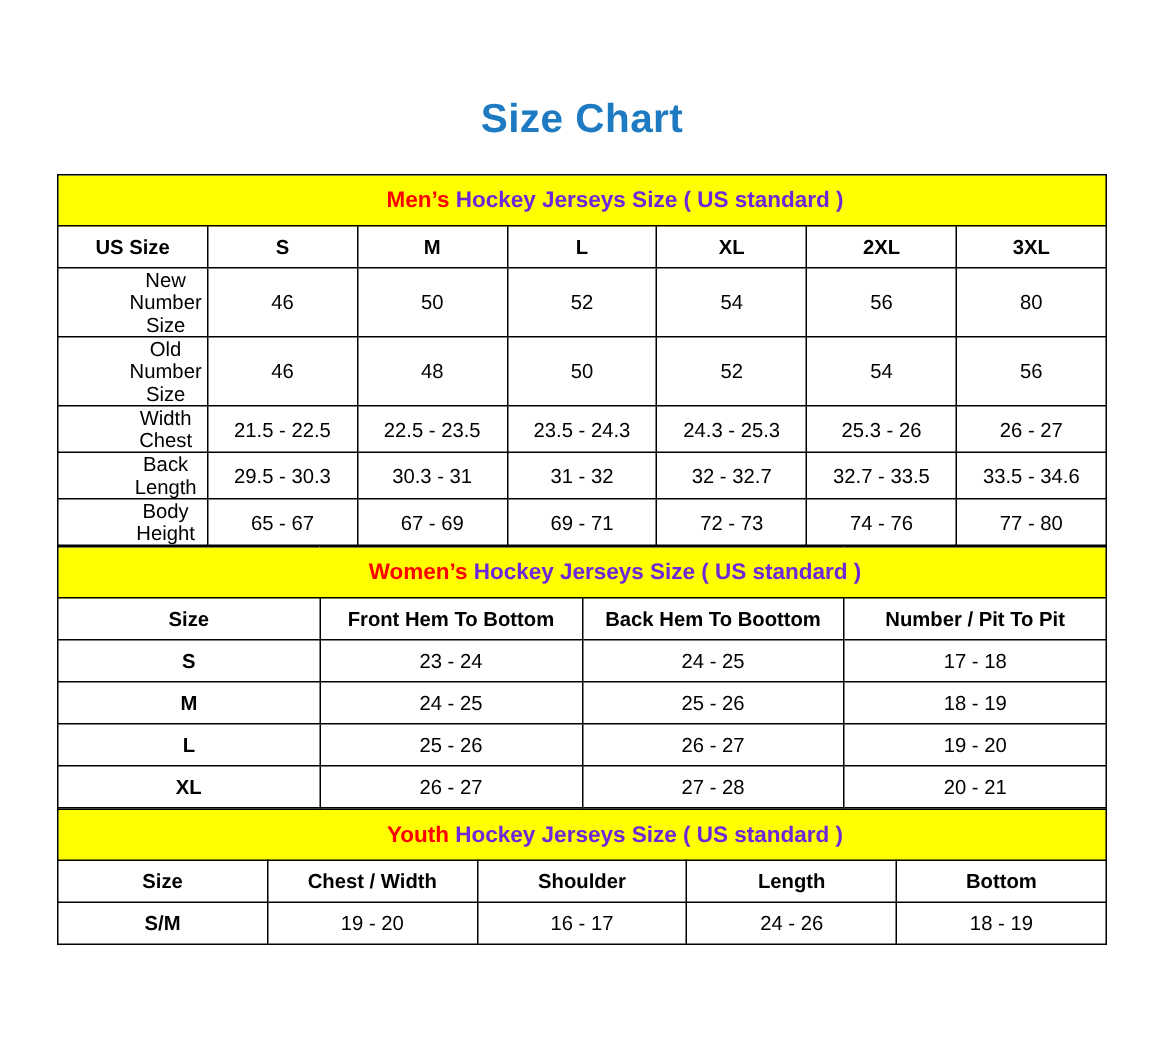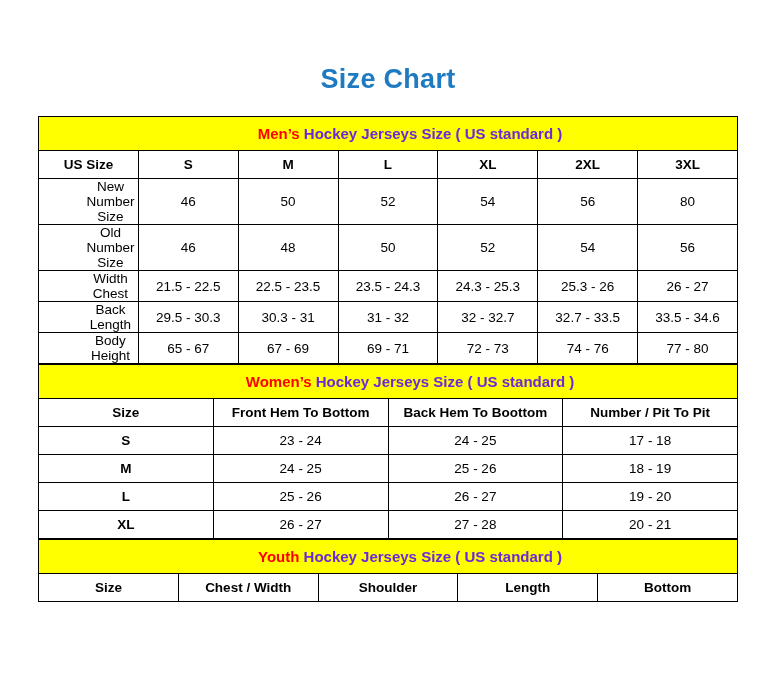--- a/index.html
+++ b/index.html
@@ -190,17 +190,24 @@
         <tr class="banner">
           <td colspan="5"><span class="accent">Youth</span><span class="rest"> Hockey Jerseys Size ( US standard )</span></td>
         </tr>
         <tr class="hdr">
           <td style="width:115px">Size</td>
           <td>Chest / Width</td>
           <td>Shoulder</td>
           <td>Length</td>
           <td>Bottom</td>
         </tr>
+        <tr>
+          <td class="bold-cell">S/M</td>
+          <td>19 - 20</td>
+          <td>16 - 17</td>
+          <td>24 - 26</td>
+          <td>18 - 19</td>
+        </tr>
       </tbody>
     </table>
 
   </div>
 </div>
 
 </body></html>

